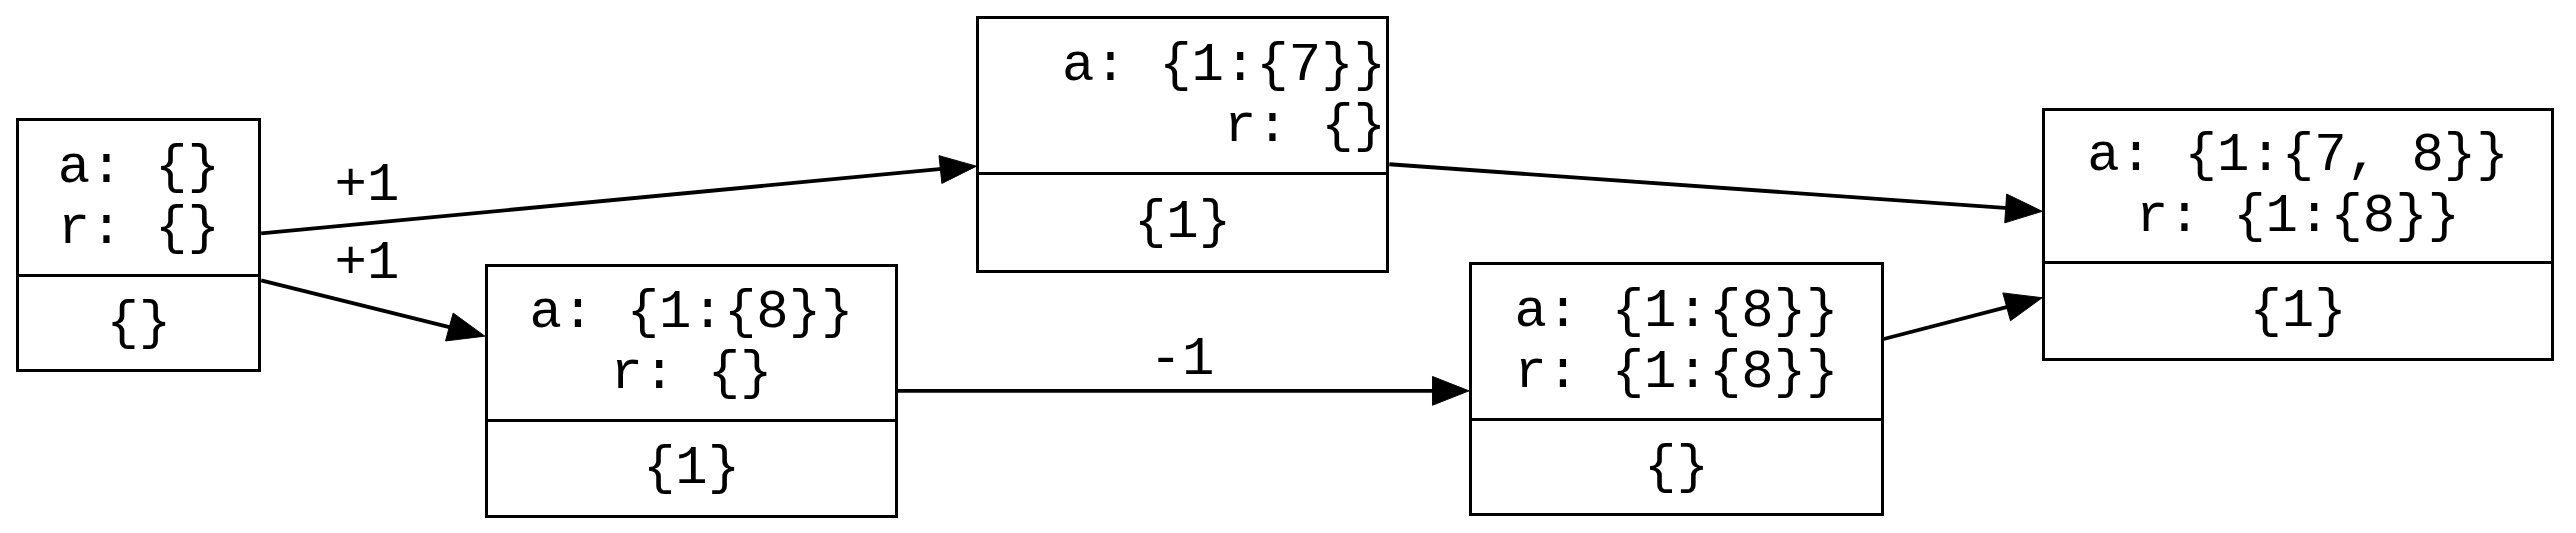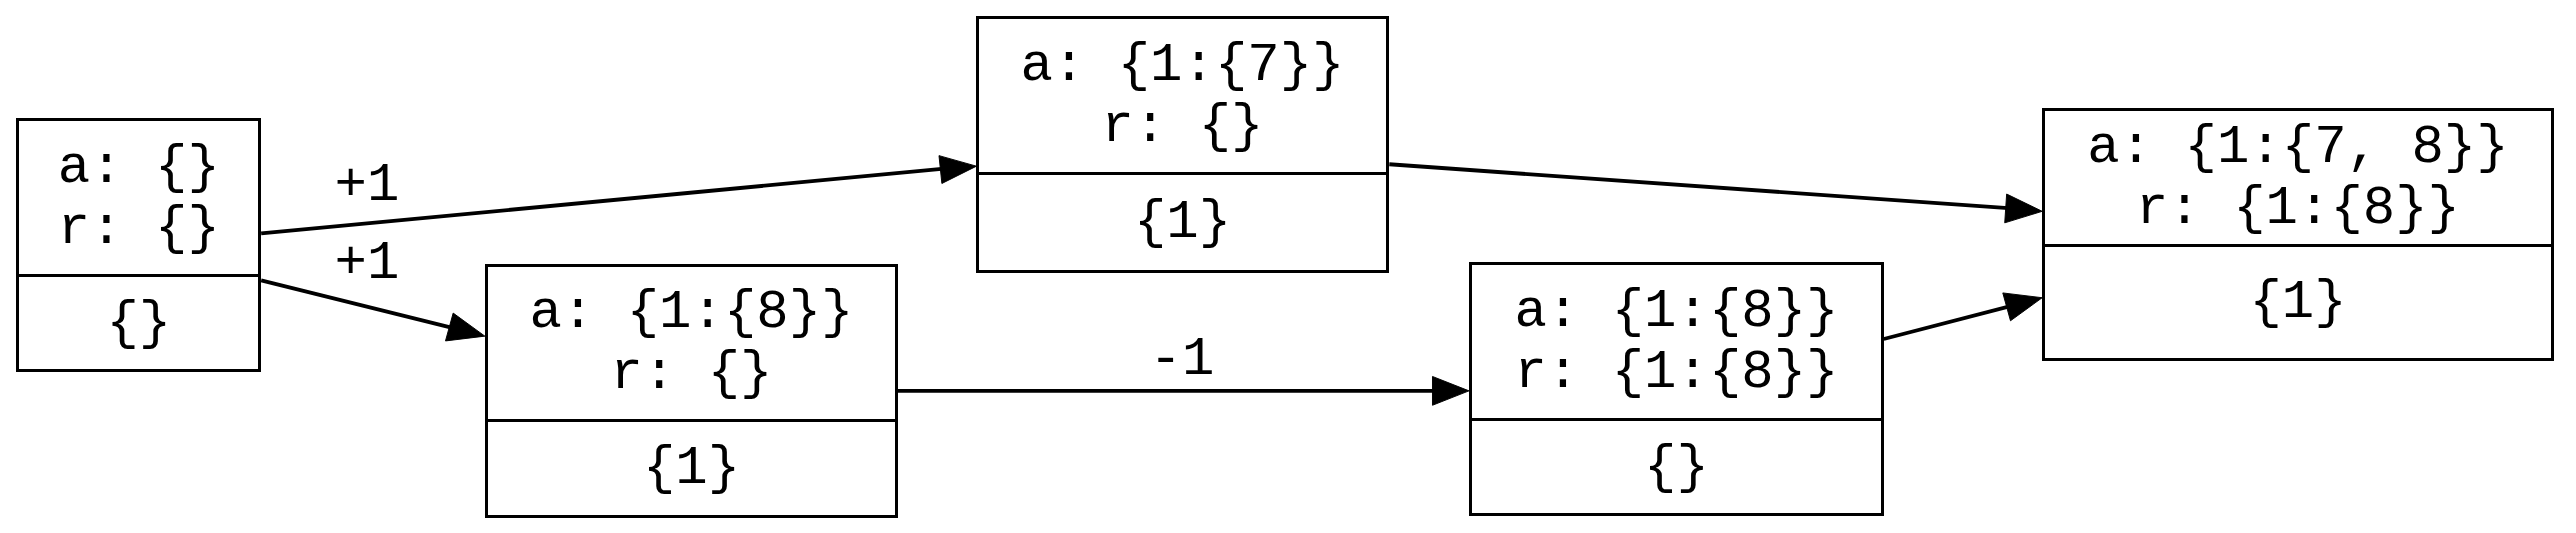--- a/index.html
+++ b/index.html
@@ -65,27 +65,27 @@
     transform: translate(-50%, -50%);
     font-size: 54px;
     line-height: 54px;
     white-space: pre;
     color: #000000;
   }
   
   #node0 { left: 16.3px;   top: 118px; width: 245px; height: 254px; }
   #node0 .sec-top { height: 156px; }
   #node1 { left: 976px; top: 16.3px;  width: 413px; height: 257px; }
-  #node1 .sec-top { height: 156px; }
+  #node1 .sec-top { height: 156px; align-items: flex-end; }
   #node2 { left: 485px;  top: 264px; width: 413px; height: 254px; }
   #node2 .sec-top { height: 155px; }
   #node3 { left: 1469px; top: 262px; width: 415px; height: 254px; }
   #node3 .sec-top { height: 156px; }
   #node4 { left: 2042px; top: 108px; width: 512px; height: 253px; }
-  #node4 .sec-top { height: 136px; }
+  #node4 .sec-top { height: 153px; }
   #edge-label0 { left: 367px;  top: 186px; }
   #edge-label1 { left: 367px;  top: 264px; }
   #edge-label2 { left: 1182px; top: 360px; }
 </style>
 </head>
 <body>
 
 <div class="canvas">
 
   <svg class="edge-layer" viewBox="0 0 2683 556" xmlns="http://www.w3.org/2000/svg">

